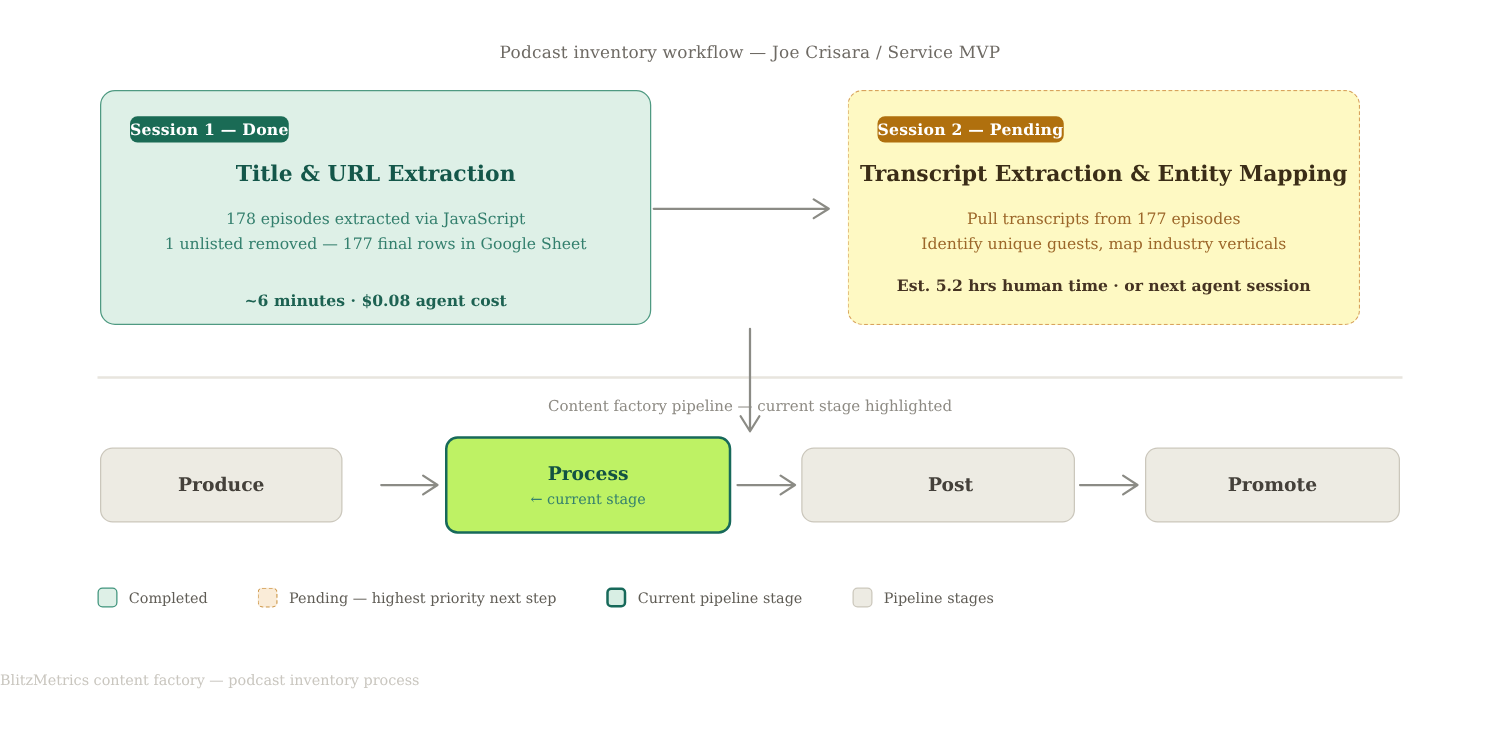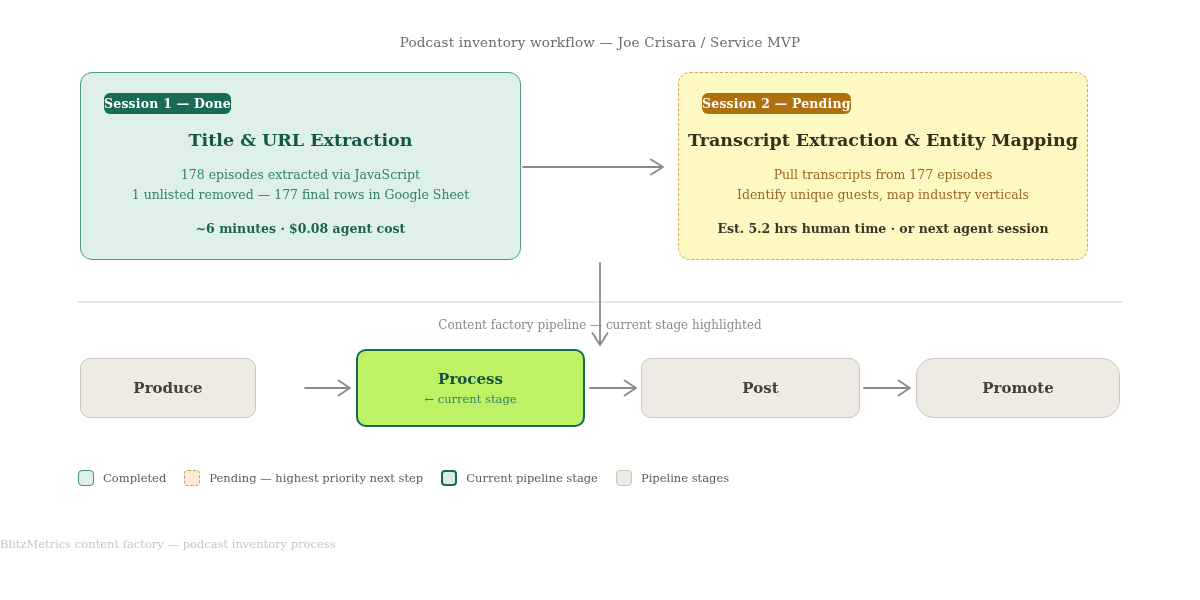--- a/index.html
+++ b/index.html
@@ -42,49 +42,49 @@
   .card-pending .session-title { color: #3b2d17; }
   .session-line { position: absolute; left: 0; width: 100%; text-align: center; font-size: 12.5px; }
   .session-line.l1 { top: 94px; }
   .session-line.l2 { top: 114px; }
   .card-done .session-line { color: #337f6d; }
   .card-pending .session-line { color: #9c672a; }
   .session-stat {
     position: absolute; top: 148px; left: 0; width: 100%; text-align: center;
     font-size: 12.5px; font-weight: bold;
   }
-  .card-done .session-stat { color: #1d6252; }
+  .card-done .session-stat { color: #1d6252; margin-top: 12px; }
   .card-pending .session-stat { color: #453322; }
 
   
   .divider { position: absolute; top: 301px; left: 78px; width: 1044px; height: 2px; background: #e8e5de; }
   .pipeline-caption {
     position: absolute; top: 318px; left: 0; width: 1200px; text-align: center;
     font-size: 12px; color: #8d8a83;
   }
 
   
   .stage-box {
     position: absolute; border-radius: 10px;
     display: flex; flex-direction: column; align-items: center; justify-content: center;
     background: #edebe3; border: 1.4px solid #cbc7bc;
   }
   .stage-label { font-size: 15px; font-weight: bold; color: #44403a; }
   .stage-box.current { background: #bef264; border: 2.2px solid #17695a; }
   .stage-box.current .stage-label { color: #125243; }
   .stage-sublabel { font-size: 11.5px; color: #35816d; margin-top: 4px; }
-  #stage-produce  { left: 80px;  top: 358px; width: 176px; height: 60px; }
+  #stage-produce  { left: 80px;  top: 358px; width: 194px; height: 60px; }
   #stage-process  { left: 356px; top: 349px; width: 229px; height: 78px; }
   #stage-post     { left: 641px; top: 358px; width: 219px; height: 60px; padding-left: 20px; }
-  #stage-promote  { left: 916px; top: 358px; width: 204px; height: 60px; border-radius: 18px; }
+  #stage-promote  { left: 916px; top: 358px; width: 204px; height: 60px; }
 
   
   .legend {
     position: absolute; top: 470px; left: 78px;
-    display: flex; align-items: flex-end; gap: 18px;
+    display: flex; align-items: flex-end; gap: 40px;
   }
   .legend-item { display: flex; align-items: center; gap: 9px; white-space: nowrap; }
   .legend-swatch { width: 16px; height: 16px; border-radius: 4px; }
   .legend-swatch.completed { background: #def0e7; border: 1.8px solid #3f947c; }
   .legend-swatch.pending   { background: #faecd8; border: 1.8px dashed #cf9a4e; }
   .legend-swatch.current   { background: #d8eee4; border: 2px solid #17695a; }
   .legend-swatch.stage     { background: #edebe3; border: 1.4px solid #cbc7bc; }
   .legend-label { font-size: 11.5px; color: #5f5c55; }
 
   .page-footer {

